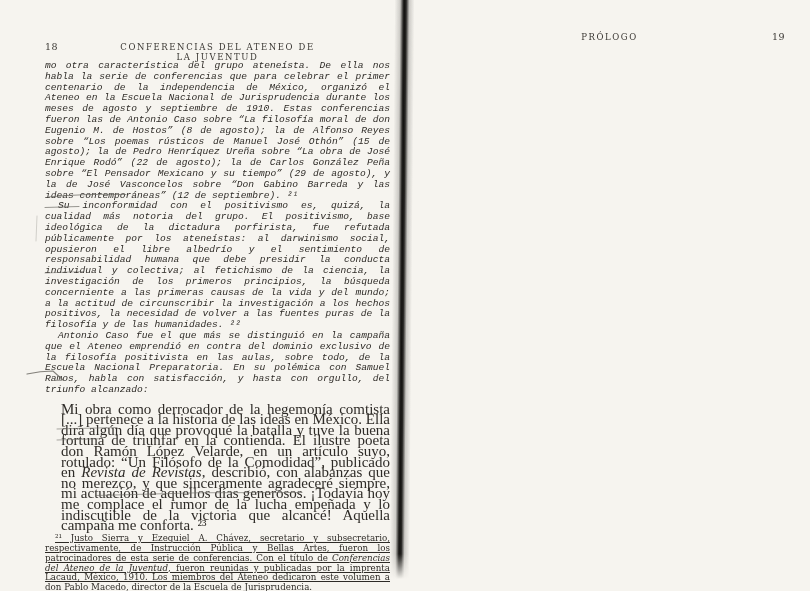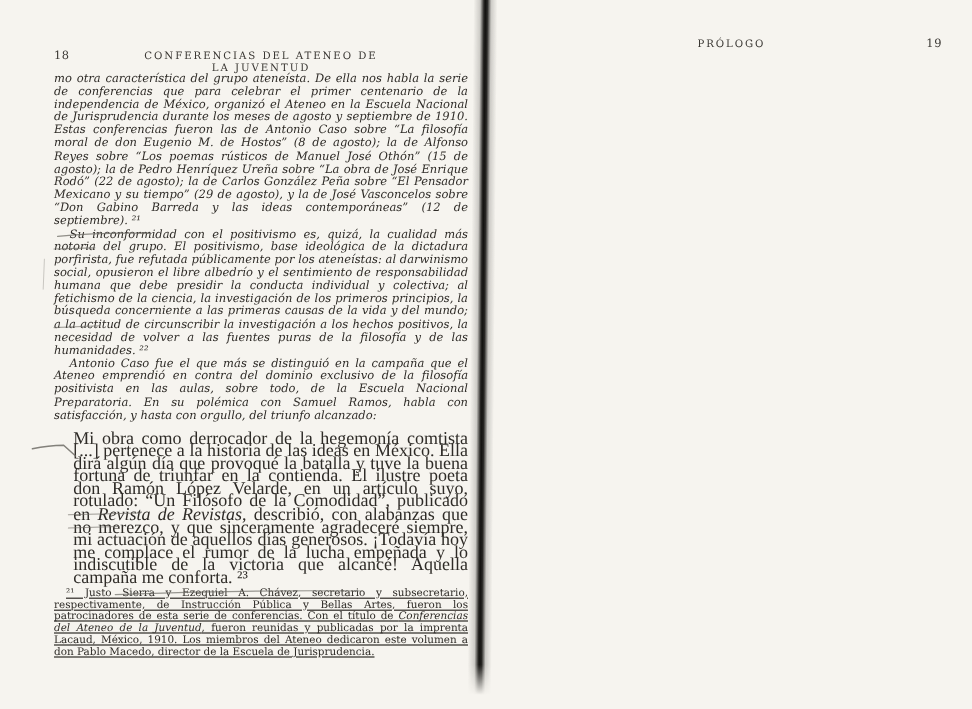--- a/index.html
+++ b/index.html
@@ -32,21 +32,21 @@
   .page-right .runhead .pnum { text-align: right; }
 
   .col-left  { position: absolute; left: 45px;  top: 56px; width: 345px; }
 
   p.body {
     margin: 0; font-size: 9.6px; line-height: 10.8px;
     text-align: justify; text-indent: 13px;
     hyphens: auto; -webkit-hyphens: auto;
   }
   p.body.noindent { text-indent: 0; }
-  .it { font-style: italic; }
+  .it { font-style: italic; font-family: Liberation Mono, monospace; }
 
   blockquote.quote {
     margin: 8px 0 0 16px; padding: 0;
     font-size: 15px; line-height: 10.6px;
     text-align: justify; font-style: normal;
     hyphens: auto; font-family: Liberation Serif, serif; -webkit-hyphens: auto;
   }
   .qit { font-style: italic; }
 
   .footnotes { margin-top: 3px; text-decoration: underline; }

